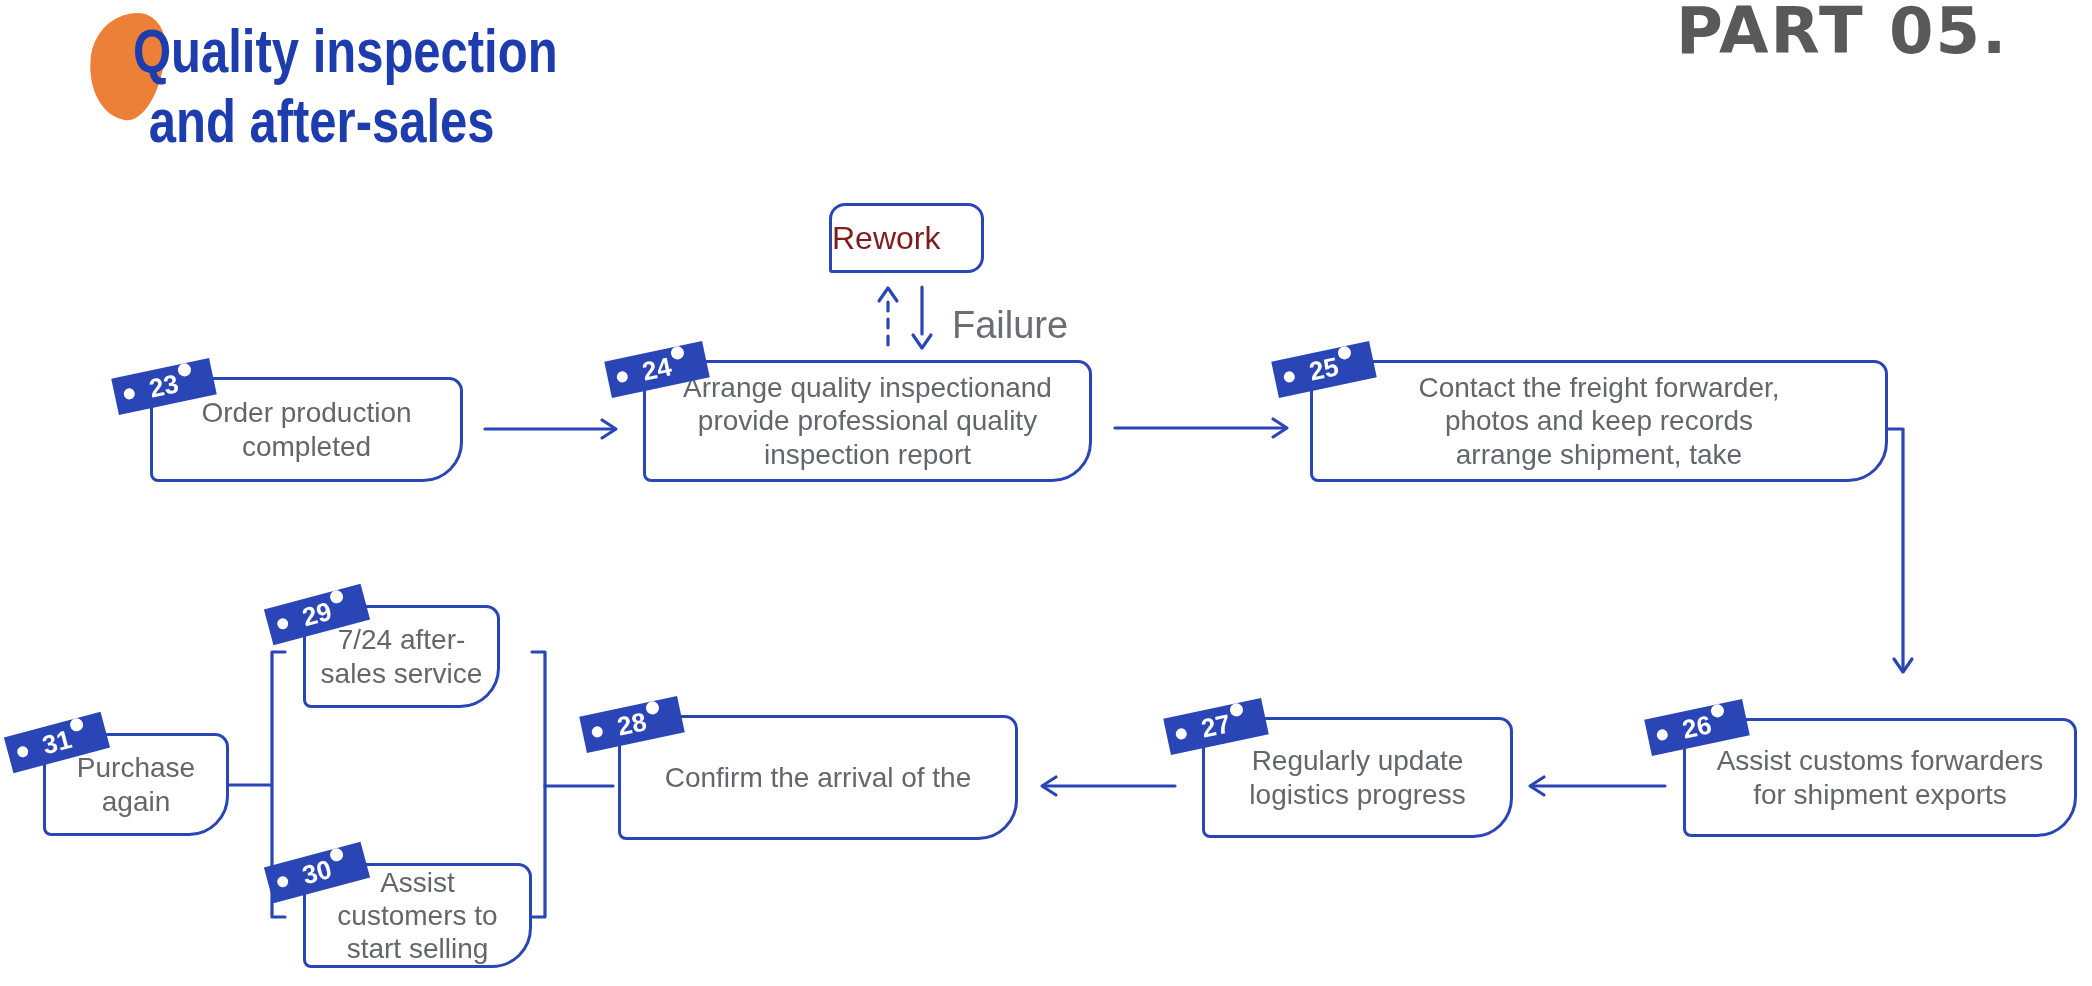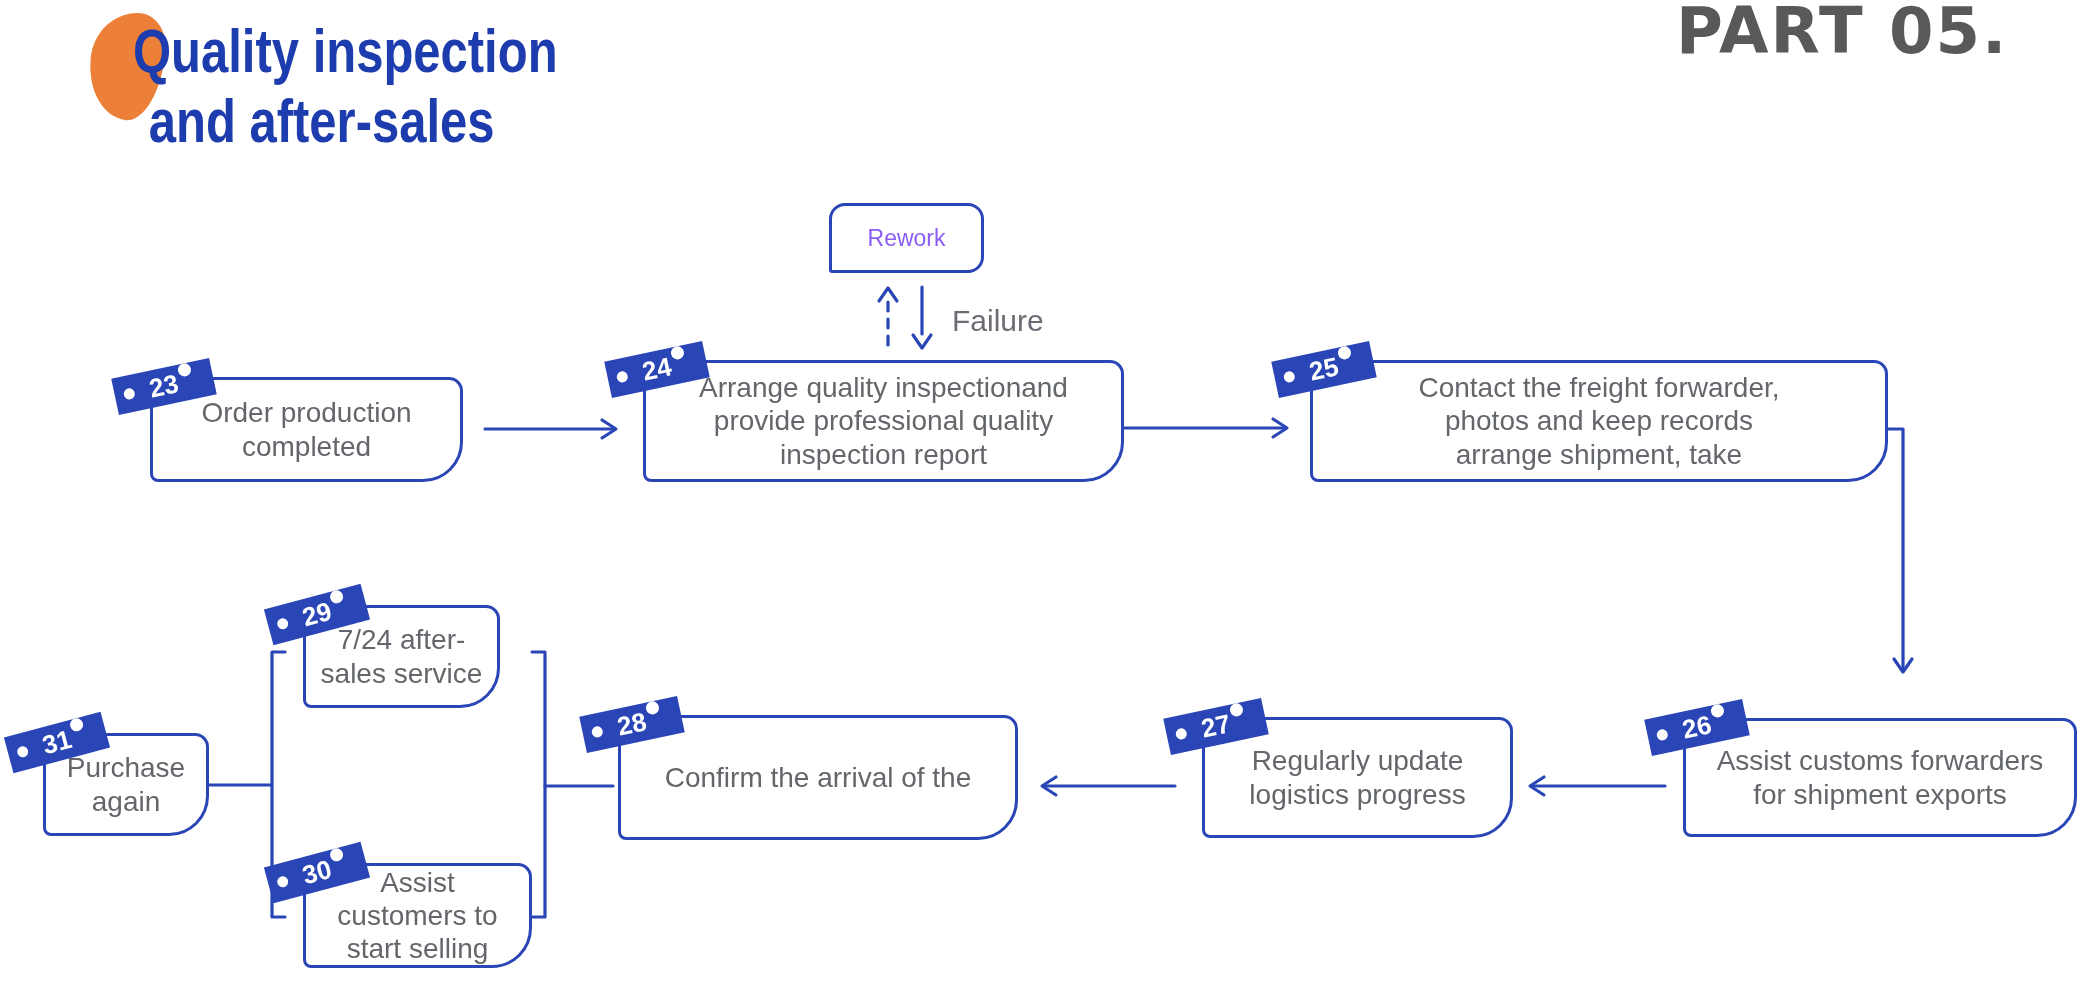--- a/index.html
+++ b/index.html
@@ -40,38 +40,38 @@
     background:#2a45b6;transform:rotate(-12deg);z-index:3;
     display:flex;align-items:center;justify-content:center;
   }
   .badge.tilt{transform:rotate(-15deg);}
   .badge .num{color:#ffffff;font-weight:bold;font-size:26px;}
   .dot{position:absolute;background:#ffffff;border-radius:50%;}
   .dot-l{left:9px;top:13px;width:11px;height:11px;}
   .dot-r{right:20px;top:0px;width:13px;height:13px;}
   
   .n23{left:150px;top:377px;width:313px;height:105px;}
-  .n24{left:643px;top:360px;width:449px;height:122px;padding-left:32px;}
+  .n24{left:643px;top:360px;width:449px;height:122px;}
   .n25{left:1310px;top:360px;width:578px;height:122px;}
   .n26{left:1683px;top:718px;width:394px;height:119px;}
   .n27{left:1202px;top:717px;width:311px;height:121px;}
   .n28{left:618px;top:715px;width:400px;height:125px;}
   .n29{left:303px;top:605px;width:197px;height:103px;}
   .n30{left:303px;top:863px;width:229px;height:105px;}
-  .n31{left:43px;top:733px;width:166px;height:103px;}
+  .n31{left:43px;top:733px;width:186px;height:103px;}
   
   .rework{
     position:absolute;left:829px;top:203px;width:149px;height:64px;z-index:2;
     background:#ffffff;border:3px solid #2a45b6;border-radius:16px 16px 16px 3px;
-    display:flex;align-items:center;justify-content:center;
-    color:#8b5cf6;font-size:23px;
+    display:flex;align-items:center;
+    color:#7f1d1d;font-size:32px;
   }
   .failure{
     position:absolute;left:952px;top:304px;z-index:2;
-    color:#6a6d73;font-size:30px;
+    color:#6a6d73;font-size:38px;
   }
 </style>
 </head>
 <body>
 
 <div class="canvas">
 
   <svg class="wires" width="2092" height="986" viewBox="0 0 2092 986" fill="none" stroke="#2a45b6" stroke-width="3.2" stroke-linecap="round" stroke-linejoin="round">
 
     <line x1="485" y1="429" x2="613" y2="429"></line>

